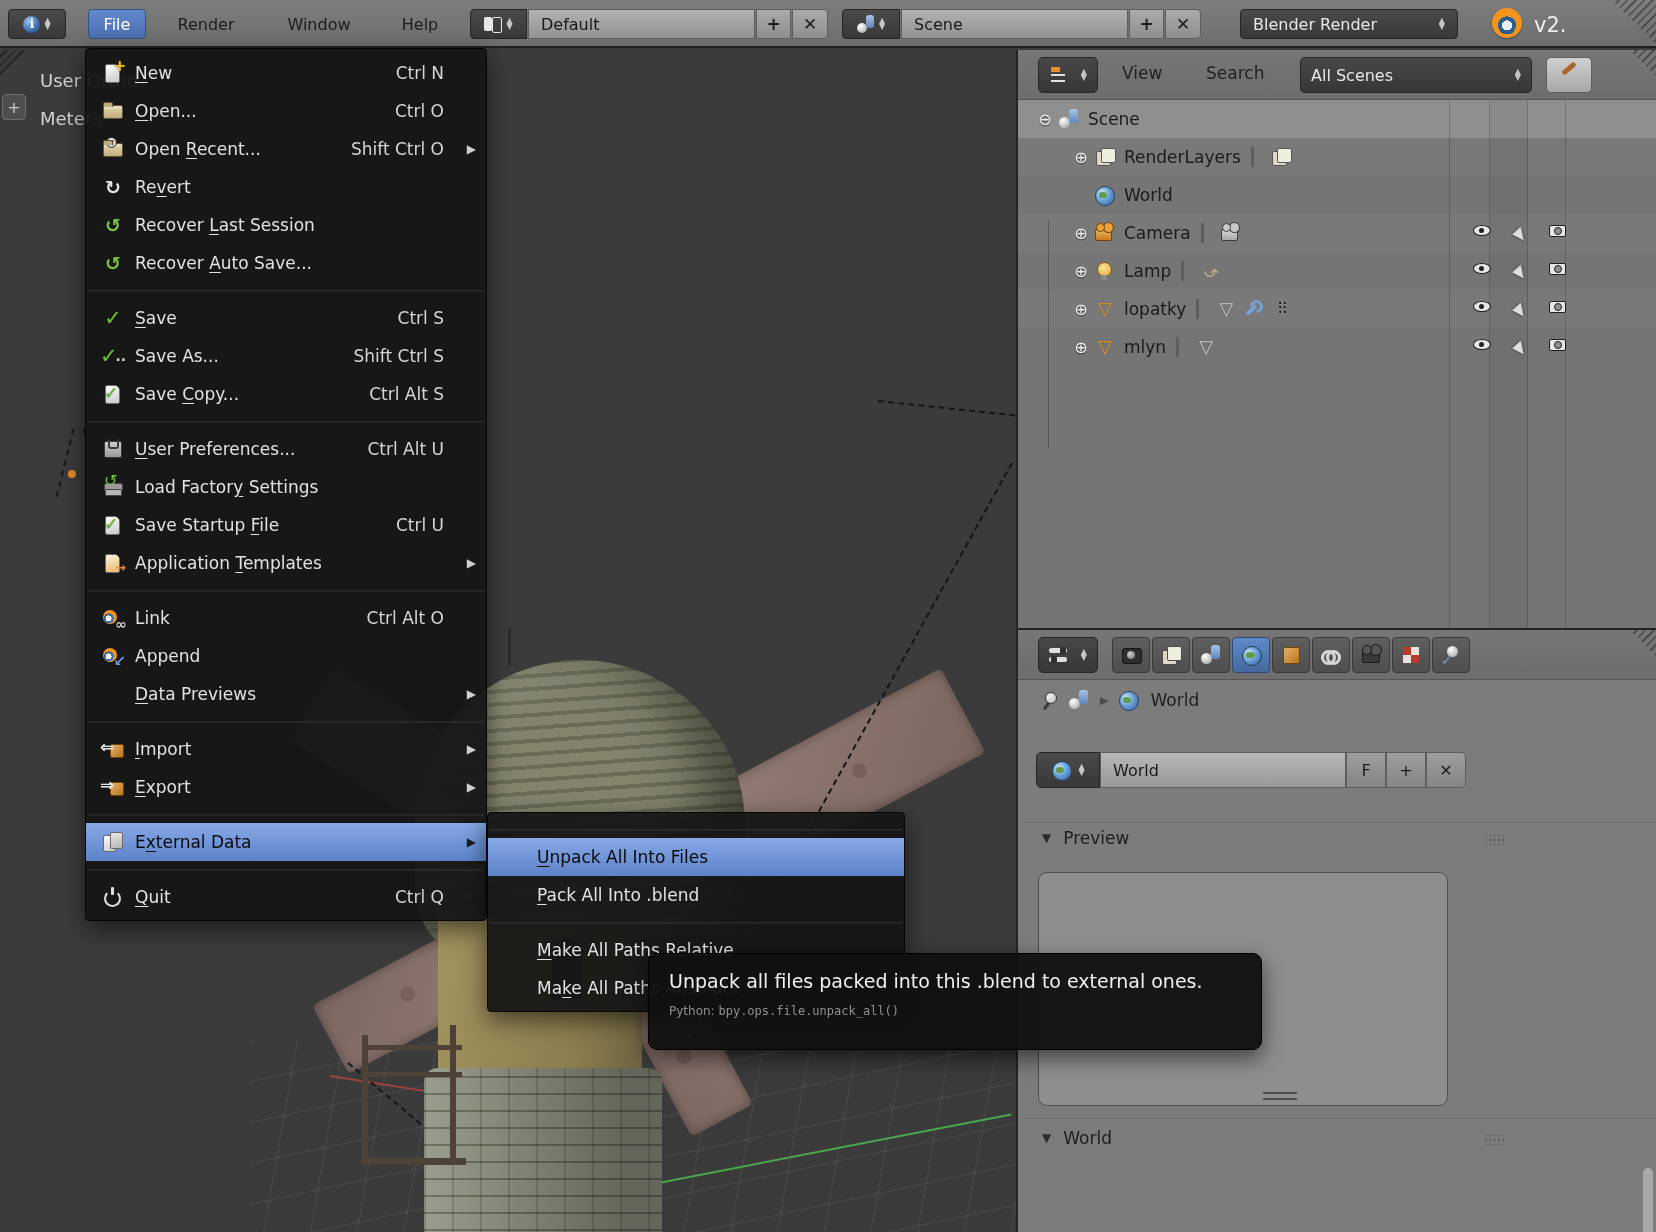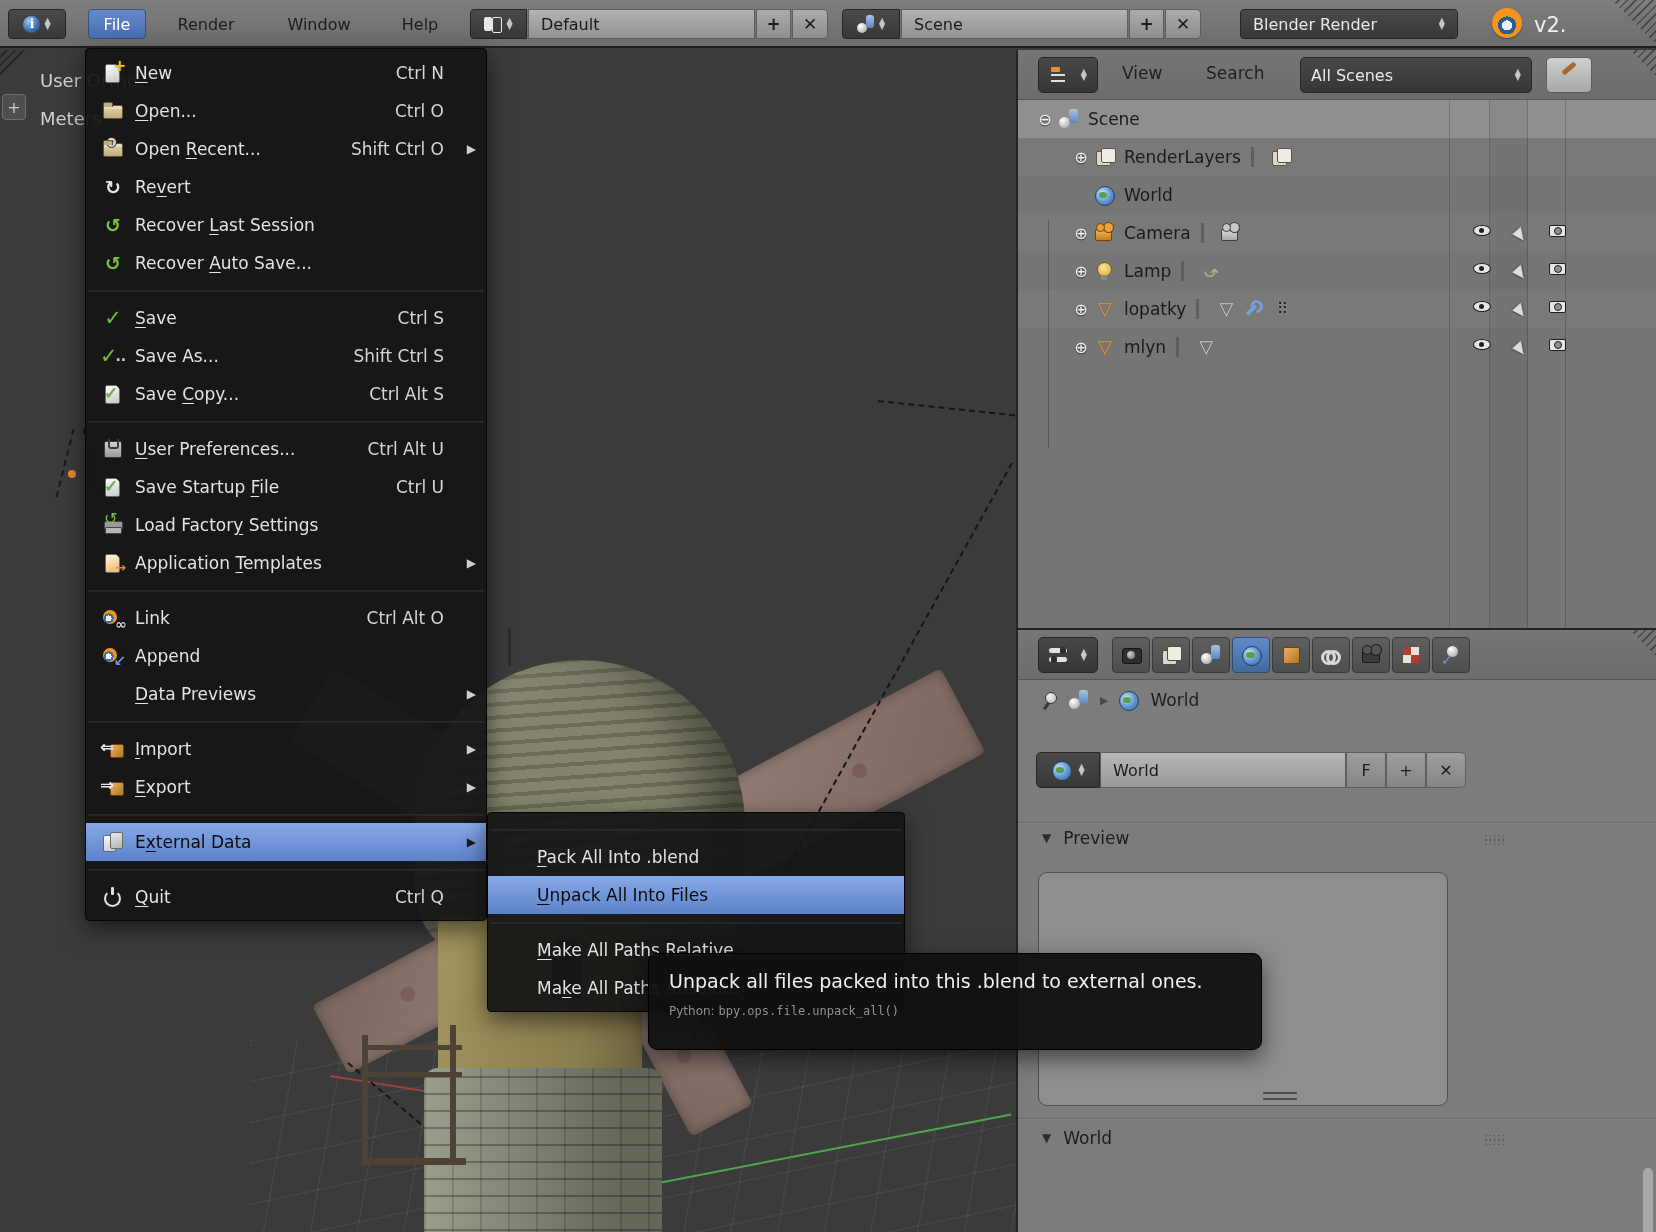--- a/index.html
+++ b/index.html
@@ -626,28 +626,28 @@
       <span class="sub-arrow"></span>
     </div>
     <div class="menu-sep"></div>
     <div class="menu-item">
       <span class="mi ic-user-prefs"></span>
       <span class="lbl"><u>U</u>ser Preferences...</span>
       <span class="sc">Ctrl Alt U</span>
       <span class="sub-arrow"></span>
     </div>
     <div class="menu-item">
+      <span class="mi ic-load-factory"></span>
+      <span class="lbl">Load Factor<u>y</u> Settings</span>
+      <span class="sub-arrow"></span>
+    </div>
+    <div class="menu-item">
       <span class="mi ic-save-startup"></span>
       <span class="lbl">Save Startup <u>F</u>ile</span>
       <span class="sc">Ctrl U</span>
-      <span class="sub-arrow"></span>
-    </div>
-    <div class="menu-item">
-      <span class="mi ic-load-factory"></span>
-      <span class="lbl">Load Factor<u>y</u> Settings</span>
       <span class="sub-arrow"></span>
     </div>
     <div class="menu-item">
       <span class="mi ic-app-templates"></span>
       <span class="lbl">Application <u>T</u>emplates</span>
       <span class="sub-arrow">▶</span>
     </div>
     <div class="menu-sep"></div>
     <div class="menu-item">
       <span class="mi ic-link">
@@ -690,28 +690,28 @@
     <div class="menu-item">
       <span class="mi ic-quit"></span>
       <span class="lbl"><u>Q</u>uit</span>
       <span class="sc">Ctrl Q</span>
       <span class="sub-arrow"></span>
     </div>
   </div>
 
 <div id="ext-submenu" class="menu">
     <div class="menu-sep"></div>
-    <div class="menu-item">
-      <span class="mi ic-none"></span>
-      <span class="lbl"><u>P</u>ack All Into .blend</span>
-      <span class="sub-arrow"></span>
-    </div>
     <div class="menu-item hl">
       <span class="mi ic-none"></span>
       <span class="lbl"><u>U</u>npack All Into Files</span>
+      <span class="sub-arrow"></span>
+    </div>
+    <div class="menu-item">
+      <span class="mi ic-none"></span>
+      <span class="lbl"><u>P</u>ack All Into .blend</span>
       <span class="sub-arrow"></span>
     </div>
     <div class="menu-sep"></div>
     <div class="menu-item">
       <span class="mi ic-none"></span>
       <span class="lbl"><u>M</u>ake All Paths Relative</span>
       <span class="sub-arrow"></span>
     </div>
     <div class="menu-item">
       <span class="mi ic-none"></span>

